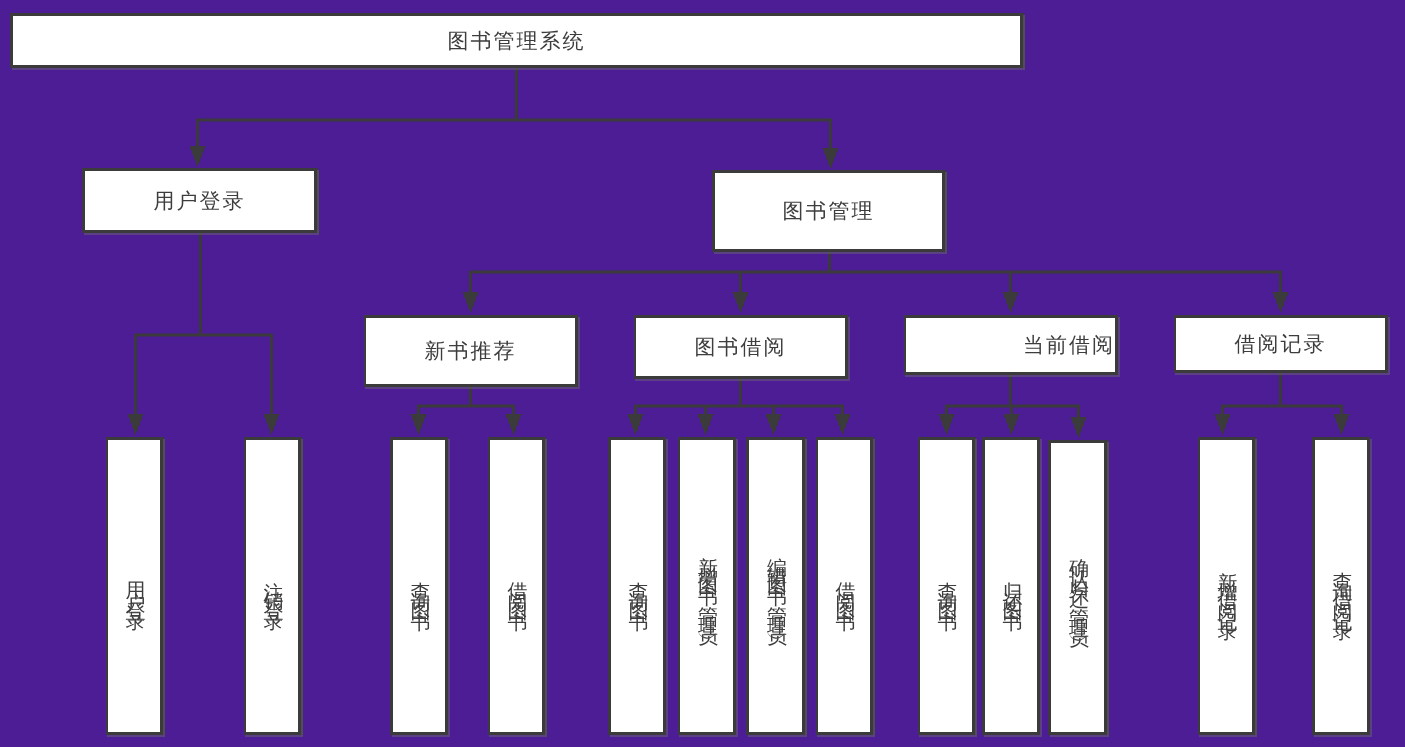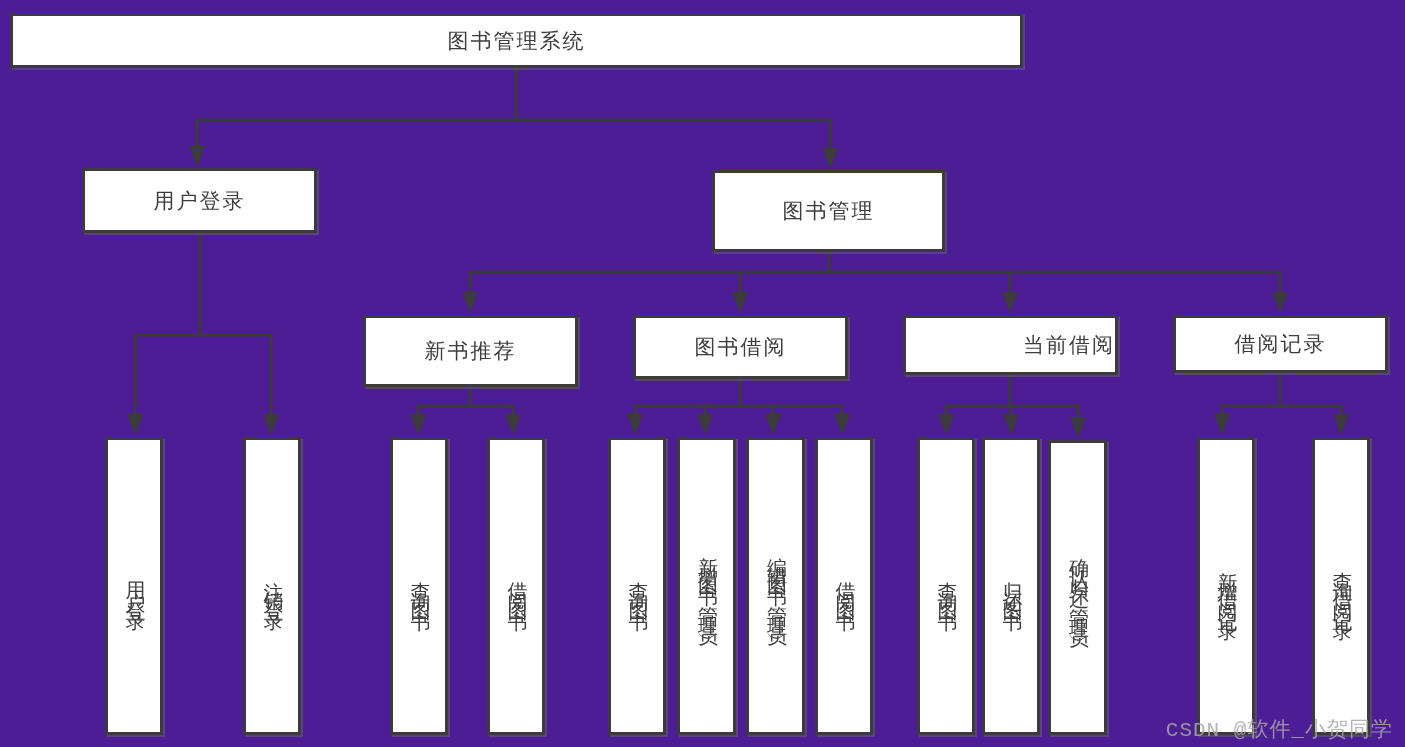--- a/index.html
+++ b/index.html
@@ -169,15 +169,14 @@
     <span class="v-label">确认归还（管理员）</span>
   </div>
 
   <div class="node v-node" style="left:1197px; top:437px; width:58px; height:298px;">
     <span class="v-label">新增借阅记录</span>
   </div>
   <div class="node v-node" style="left:1312px; top:437px; width:58px; height:298px;">
     <span class="v-label">查询借阅记录</span>
   </div>
 
-  <div class="watermark">CSDN @软件_小贺同学</div>
 
 </div>
 
 </body></html>

